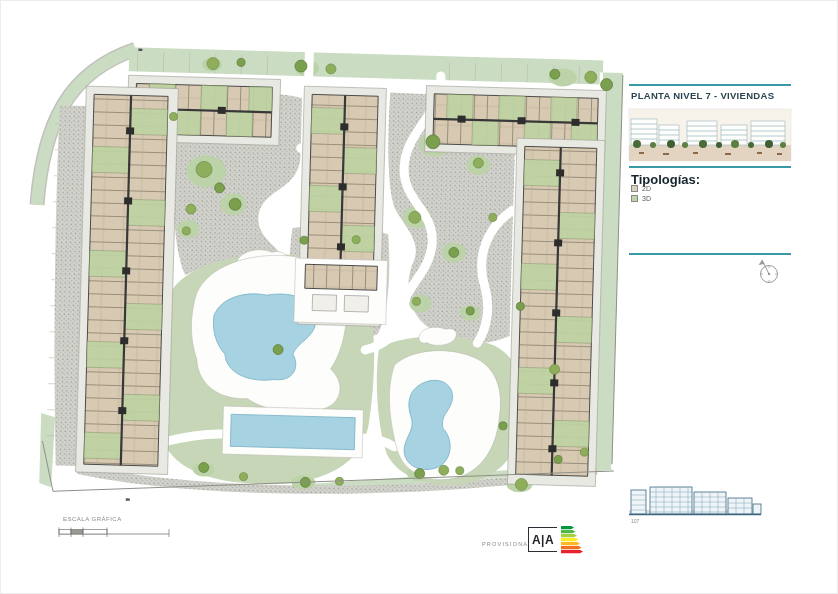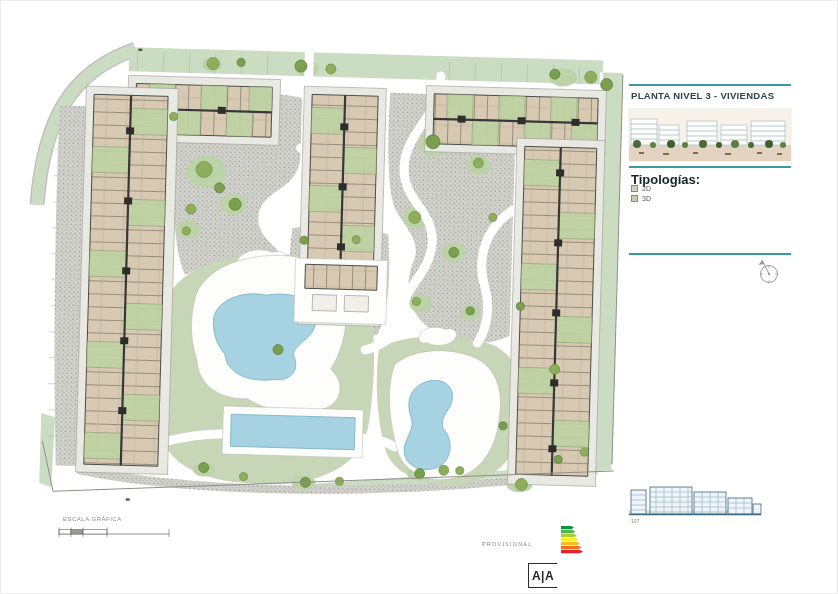--- a/index.html
+++ b/index.html
@@ -10,21 +10,21 @@
   #plan-title{left:630px;top:89px;width:170px;font-size:9.5px;font-weight:bold;color:#2c4350;letter-spacing:.3px;}
   #tipologias-heading{left:630px;top:171px;font-size:13px;font-weight:bold;color:#14242c;}
   .legend-row{position:absolute;left:630px;display:flex;align-items:center;gap:4px;}
   .swatch{width:7px;height:7px;border:.7px solid #8a8a84;box-sizing:border-box;}
   .legend-label{font-size:7px;color:#5a5a56;}
   
   #escala-label{left:62px;top:515px;font-size:6px;color:#8a8a86;letter-spacing:.5px;}
   #provisional-label{left:481px;top:540px;font-size:5.5px;color:#8a8a86;letter-spacing:1.2px;}
   #aa-logo{left:527px;top:526px;width:28px;height:23px;border:1.3px solid #2b2b33;border-right:none;
            display:flex;align-items:center;justify-content:center;font-size:12px;font-weight:bold;
-           color:#23232b;letter-spacing:.5px;background:#fff;margin-top:36px;}
+           color:#23232b;letter-spacing:.5px;background:#fff;}
   #elevation-label{left:630px;top:517px;font-size:5px;color:#8a8a86;}
   
   .tree{fill:#8fae5c;stroke:#6d8f44;stroke-width:.7}
   .treed{fill:#7aa04e;stroke:#5a7a38;stroke-width:.7}
   .walk{fill:none;stroke:#ffffff;stroke-width:9;stroke-linecap:round}
   .lawn{fill:#c6d6b6}
   .lawn2{fill:#cadcc2}
   .patch{fill:#bcd2a8}
   .grav{fill:url(#grav)}
   .deck{fill:#e9e9e4;stroke:#9b9b94;stroke-width:.6}
@@ -348,21 +348,21 @@
       <path d="M655,486 v27 M663,486 v27 M671,486 v27 M679,486 v27 M687,486 v27"></path>
       <path d="M693,496 h32 M693,501 h32 M693,506 h32 M693,511 h32"></path>
       <path d="M701,491 v22 M709,491 v22 M717,491 v22"></path>
       <path d="M727,502 h24 M727,507 h24 M735,497 v16 M743,497 v16"></path>
     </g>
     <path d="M628,513.5 H760" stroke="#3d6880" stroke-width="1.4"></path>
   </g>
 </svg>
 
 <div class="rule" style="top:83px"></div>
-<div class="abs" id="plan-title">PLANTA NIVEL 3 - VIVIENDAS</div>
+<div class="abs" id="plan-title">PLANTA NIVEL 7 - VIVIENDAS</div>
 <div class="rule" style="top:165px"></div>
 <div class="abs" id="tipologias-heading">Tipologías:</div>
 
 <div class="legend-row" style="top:184px">
   <span class="swatch" style="background:#d9cfbf"></span>
   <span class="legend-label">2D</span>
 </div>
 <div class="legend-row" style="top:194px">
   <span class="swatch" style="background:#bdd3a9"></span>
   <span class="legend-label">3D</span>

